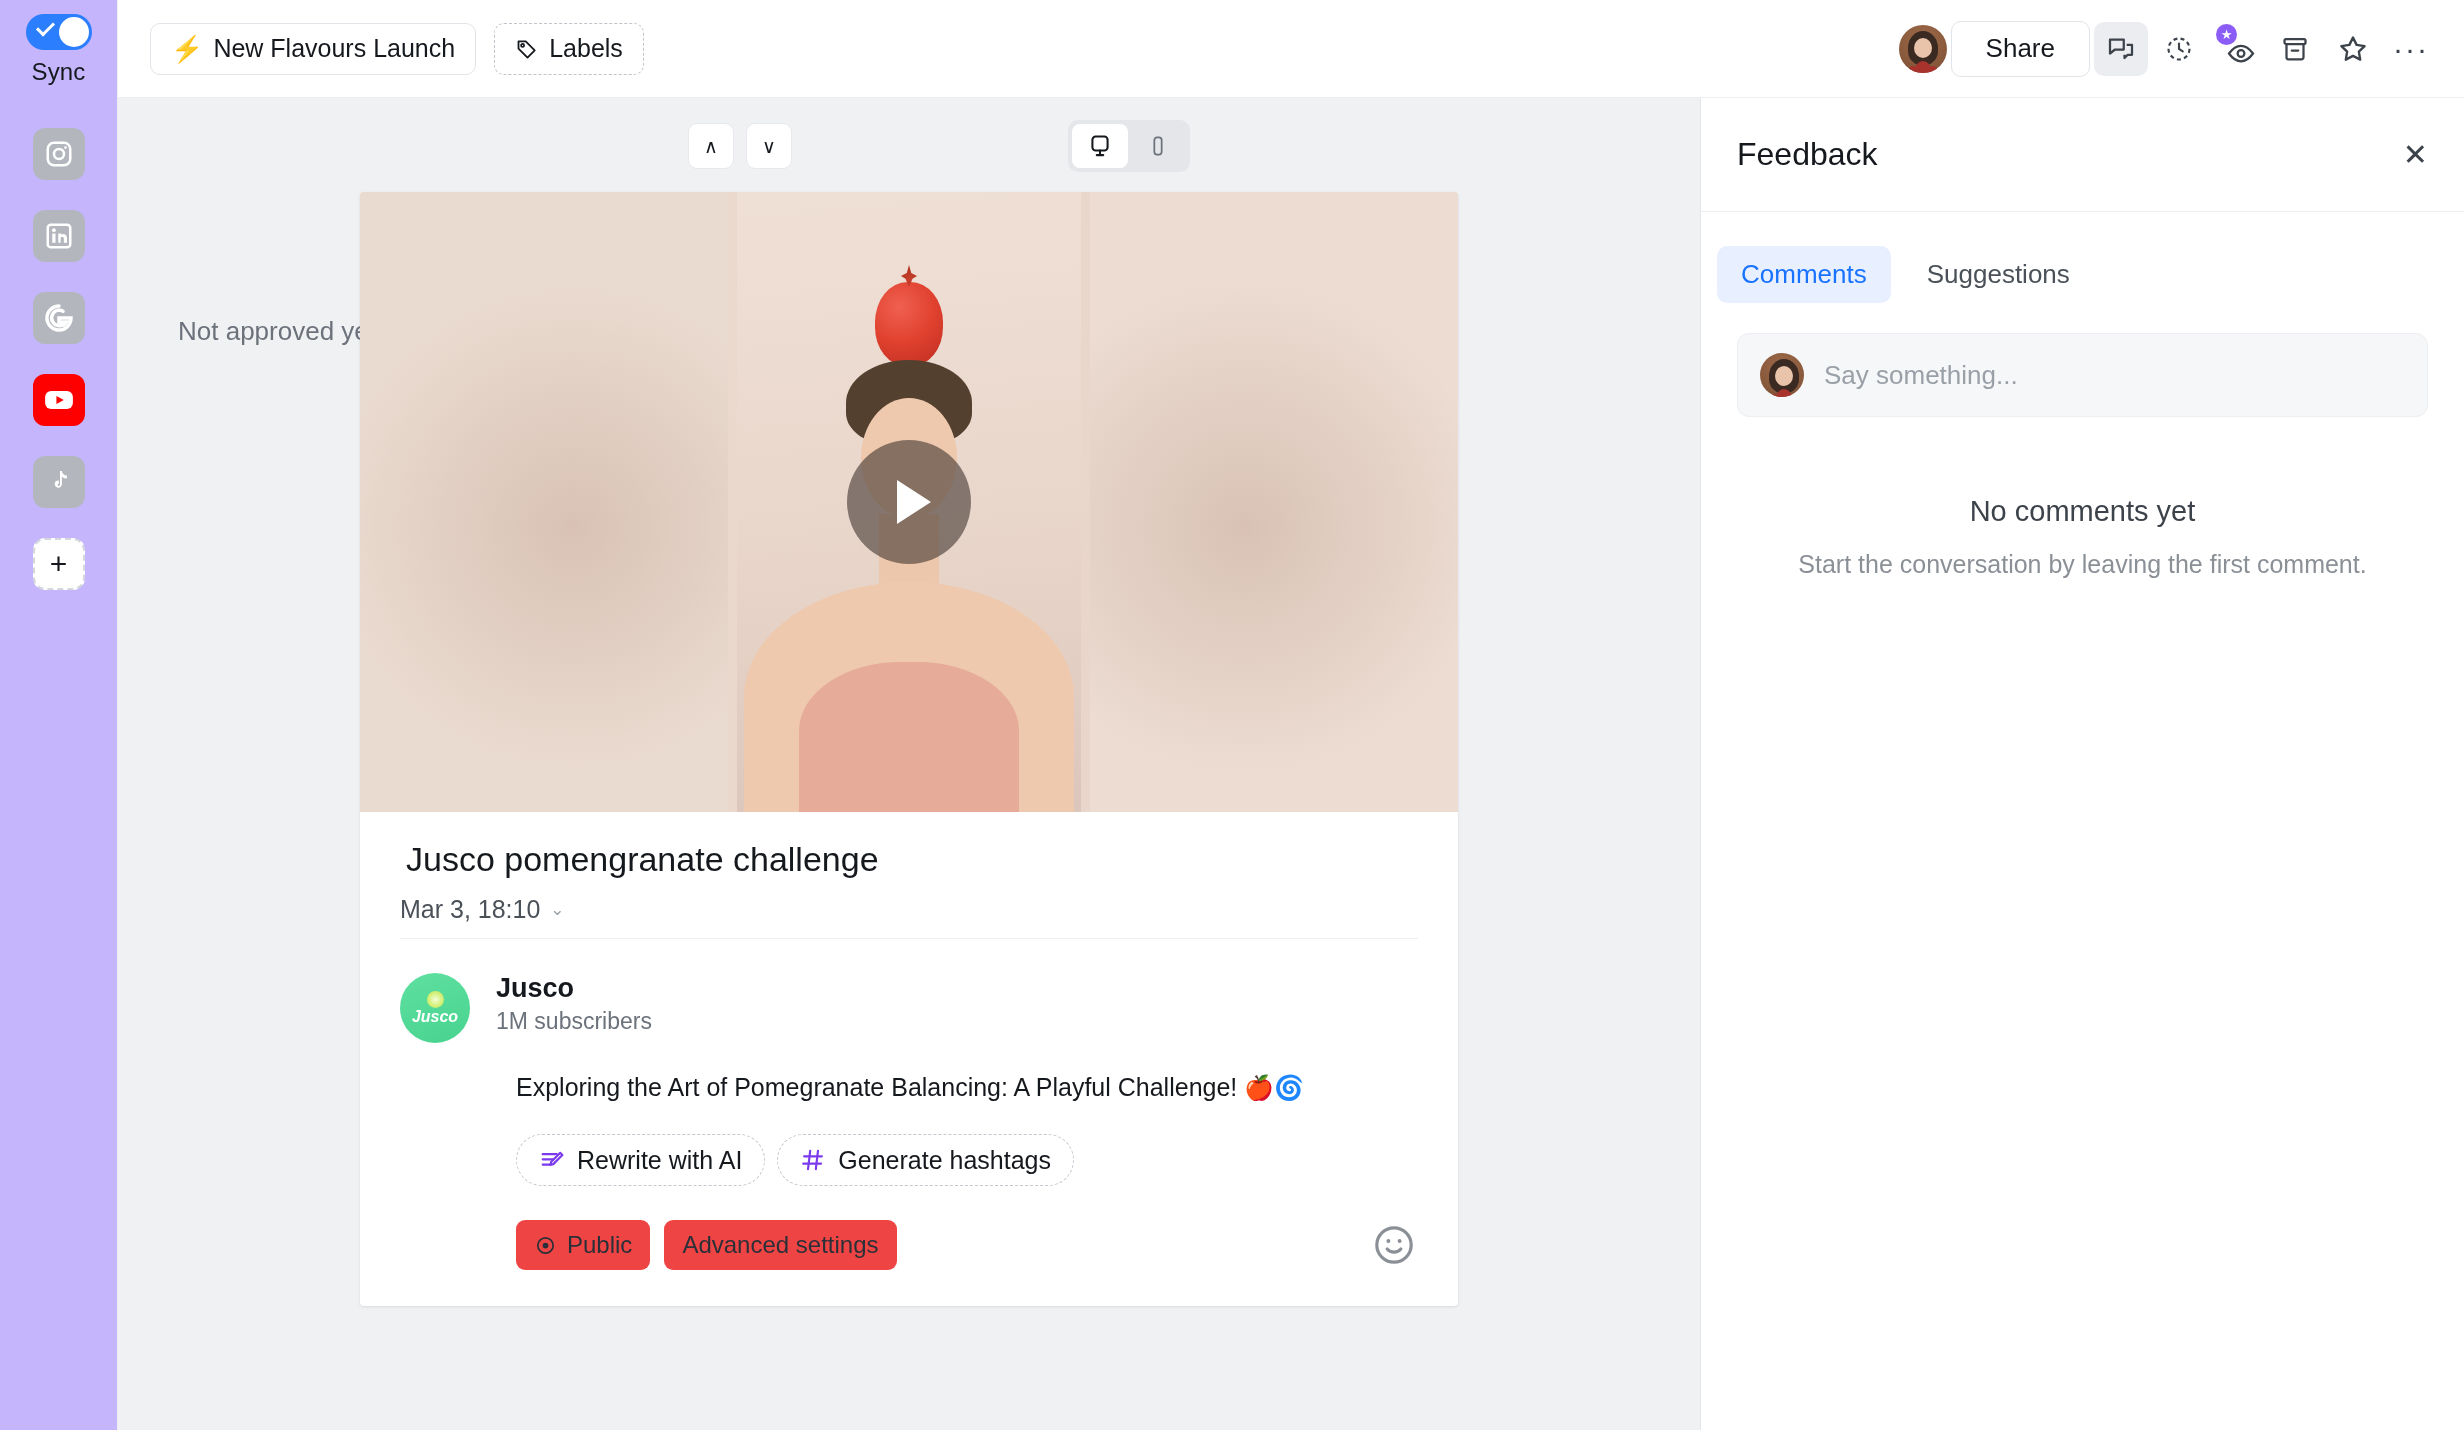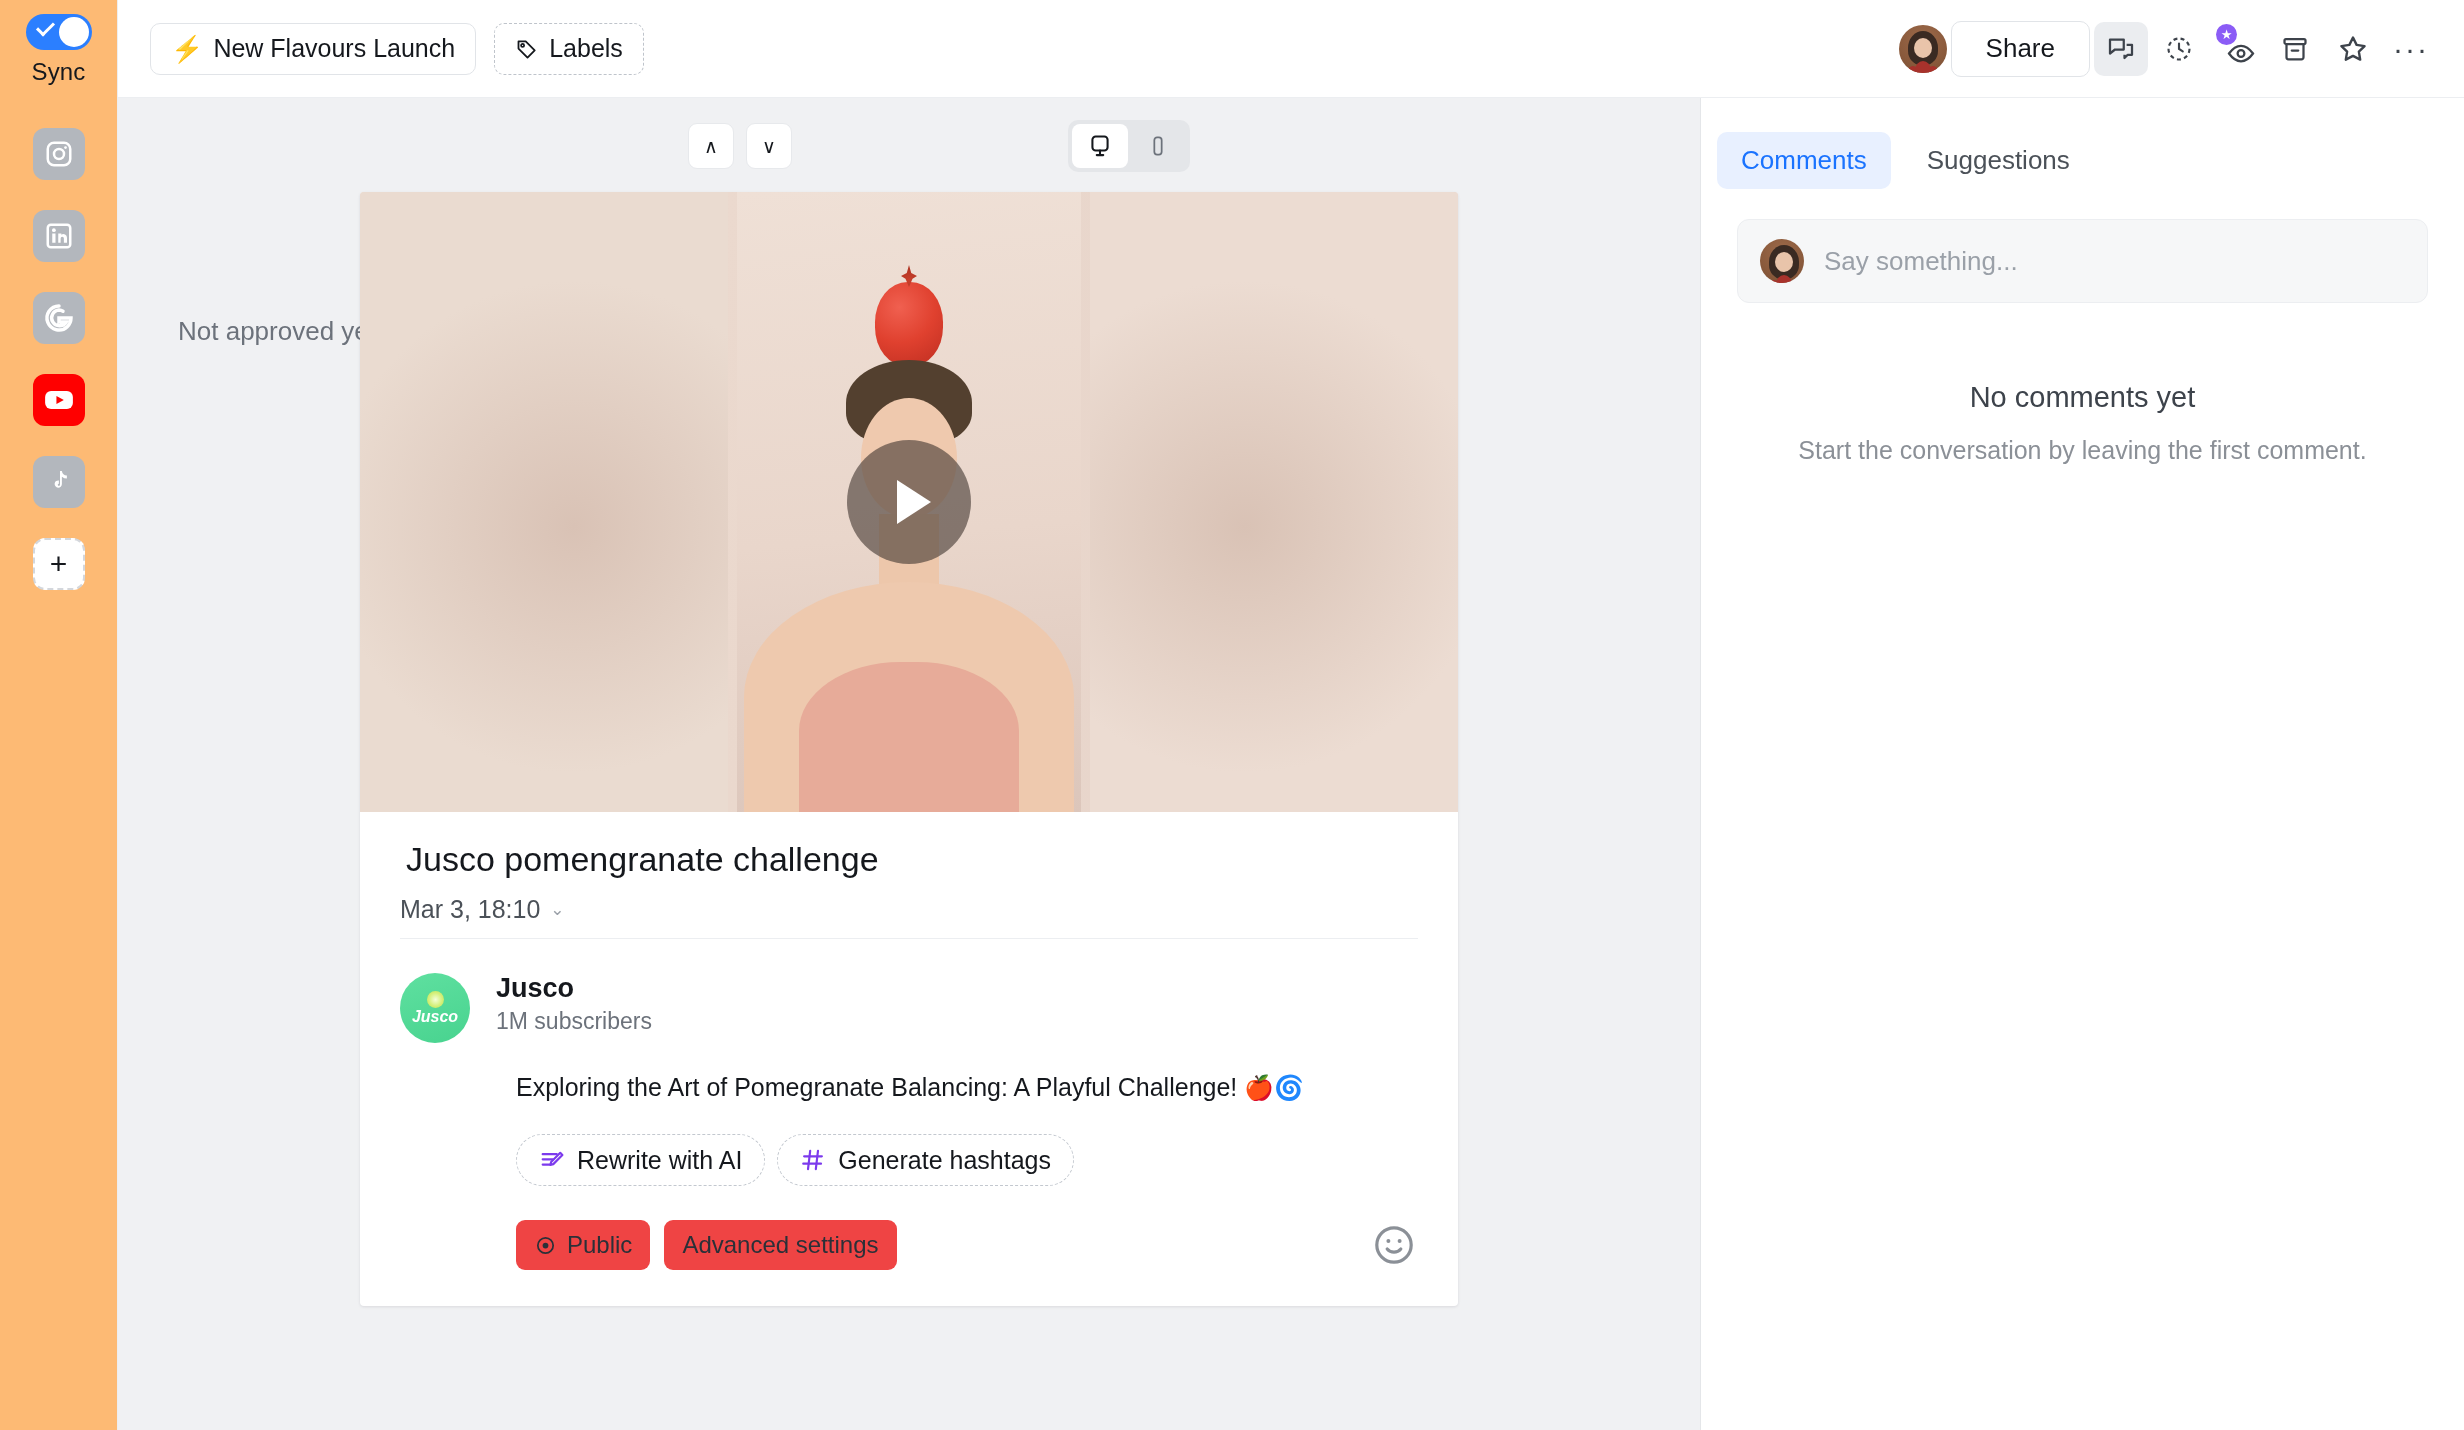--- a/index.html
+++ b/index.html
@@ -6,21 +6,21 @@
   html, body {
     width: 2464px; height: 1430px;
     font-family: "Liberation Sans", sans-serif;
     background: #ffffff;
     overflow: hidden;
   }
   .app { position: relative; width: 2464px; height: 1430px; display: flex; }
 
   
   .rail {
-    width: 118px; height: 1430px; background: #fdba74;
+    width: 118px; height: 1430px; background: #c4b5fd;
     display: flex; flex-direction: column; align-items: center;
     padding-top: 14px; flex: none;
     border-right: 1px solid #eceef1;
   }
   .sync-block { display: flex; flex-direction: column; align-items: center; margin-bottom: 42px; }
   .toggle {
     width: 66px; height: 36px; border-radius: 18px; background: #2b7fff;
     position: relative; display: flex; align-items: center;
   }
   .toggle .check {
@@ -487,20 +487,24 @@
                     <circle cx="14.8" cy="10" r="1" fill="currentColor" stroke="none"></circle>
                   <path d="M8.6 14a4.4 4.4 0 0 0 6.8 0" stroke-linecap="round"></path>
                 </svg>
               </div>
             </div>
           </div>
         </div>
       </div>
 
       <div class="feedback">
+        <div class="fb-head">
+          <span class="fb-title">Feedback</span>
+          <span class="fb-close">✕</span>
+        </div>
         <div class="fb-tabs">
           <div class="fb-tab active">Comments</div>
           <div class="fb-tab">Suggestions</div>
         </div>
         <div class="comment-box">
           <span class="avatar"></span>
           <span class="comment-ph">Say something...</span>
         </div>
         <div class="empty">
           <div class="empty-title">No comments yet</div>

